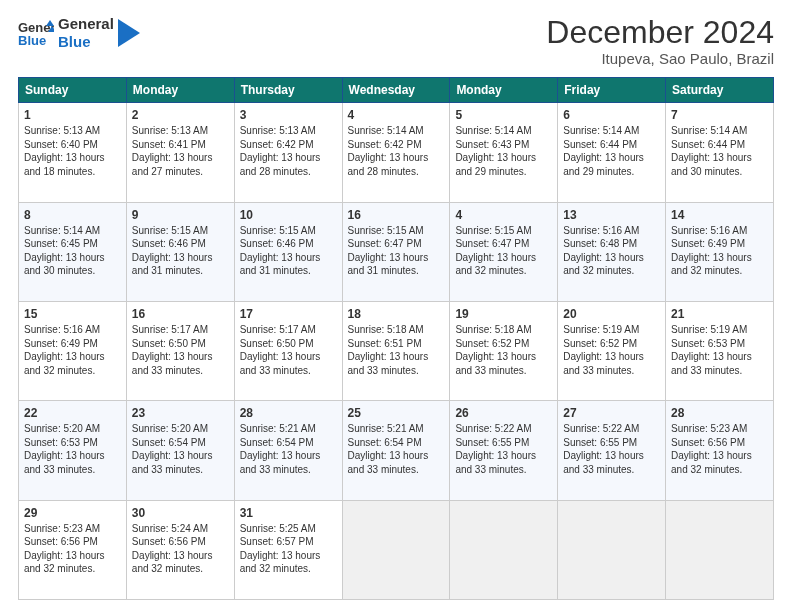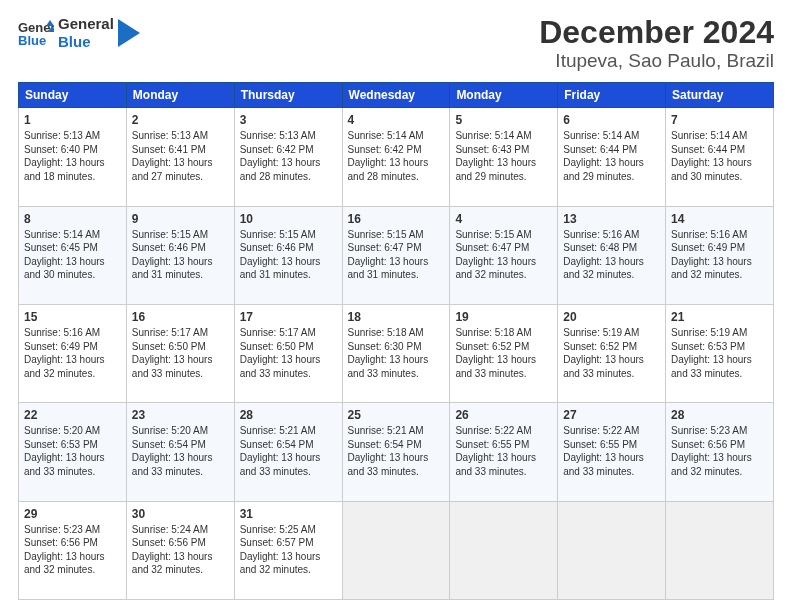--- a/index.html
+++ b/index.html
@@ -32,37 +32,37 @@
     }
     .logo-icon {
       width: 36px;
       height: 30px;
     }
     .title-block {
       text-align: right;
     }
     .main-title {
       font-size: 32px;
-      font-weight: bold;
+      font-weight: normal;
       color: #333;
       line-height: 1.1;
     }
     .subtitle {
-      font-size: 19px;
+      font-size: 15px;
       color: #555;
     }
     .calendar {
       flex: 1;
       border: 1px solid #ccc;
       border-collapse: collapse;
       width: 100%;
       table-layout: fixed;
     }
     .calendar th {
-      background-color: #1d4ed8;
+      background-color: #0f766e;
       color: #fff;
       text-align: left;
       padding: 5px 6px;
       font-size: 12px;
       font-weight: bold;
       border: 1px solid #1a5090;
     }
     .calendar td {
       vertical-align: top;
       padding: 4px 5px;
@@ -141,21 +141,21 @@
           <td><span class="day-number">10</span><span>Sunrise: 5:15 AM</span><br><span>Sunset: 6:46 PM</span><br><span>Daylight: 13 hours and 31 minutes.</span></td>
           <td><span class="day-number">16</span><span>Sunrise: 5:15 AM</span><br><span>Sunset: 6:47 PM</span><br><span>Daylight: 13 hours and 31 minutes.</span></td>
           <td><span class="day-number">4</span><span>Sunrise: 5:15 AM</span><br><span>Sunset: 6:47 PM</span><br><span>Daylight: 13 hours and 32 minutes.</span></td>
           <td><span class="day-number">13</span><span>Sunrise: 5:16 AM</span><br><span>Sunset: 6:48 PM</span><br><span>Daylight: 13 hours and 32 minutes.</span></td>
           <td><span class="day-number">14</span><span>Sunrise: 5:16 AM</span><br><span>Sunset: 6:49 PM</span><br><span>Daylight: 13 hours and 32 minutes.</span></td>
         </tr>
         <tr>
           <td><span class="day-number">15</span><span>Sunrise: 5:16 AM</span><br><span>Sunset: 6:49 PM</span><br><span>Daylight: 13 hours and 32 minutes.</span></td>
           <td><span class="day-number">16</span><span>Sunrise: 5:17 AM</span><br><span>Sunset: 6:50 PM</span><br><span>Daylight: 13 hours and 33 minutes.</span></td>
           <td><span class="day-number">17</span><span>Sunrise: 5:17 AM</span><br><span>Sunset: 6:50 PM</span><br><span>Daylight: 13 hours and 33 minutes.</span></td>
-          <td><span class="day-number">18</span><span>Sunrise: 5:18 AM</span><br><span>Sunset: 6:30 PM</span><br><span>Daylight: 13 hours and 33 minutes.</span></td>
+          <td><span class="day-number">18</span><span>Sunrise: 5:18 AM</span><br><span>Sunset: 6:51 PM</span><br><span>Daylight: 13 hours and 33 minutes.</span></td>
           <td><span class="day-number">19</span><span>Sunrise: 5:18 AM</span><br><span>Sunset: 6:52 PM</span><br><span>Daylight: 13 hours and 33 minutes.</span></td>
           <td><span class="day-number">20</span><span>Sunrise: 5:19 AM</span><br><span>Sunset: 6:52 PM</span><br><span>Daylight: 13 hours and 33 minutes.</span></td>
           <td><span class="day-number">21</span><span>Sunrise: 5:19 AM</span><br><span>Sunset: 6:53 PM</span><br><span>Daylight: 13 hours and 33 minutes.</span></td>
         </tr>
         <tr>
           <td><span class="day-number">22</span><span>Sunrise: 5:20 AM</span><br><span>Sunset: 6:53 PM</span><br><span>Daylight: 13 hours and 33 minutes.</span></td>
           <td><span class="day-number">23</span><span>Sunrise: 5:20 AM</span><br><span>Sunset: 6:54 PM</span><br><span>Daylight: 13 hours and 33 minutes.</span></td>
           <td><span class="day-number">28</span><span>Sunrise: 5:21 AM</span><br><span>Sunset: 6:54 PM</span><br><span>Daylight: 13 hours and 33 minutes.</span></td>
           <td><span class="day-number">25</span><span>Sunrise: 5:21 AM</span><br><span>Sunset: 6:54 PM</span><br><span>Daylight: 13 hours and 33 minutes.</span></td>
           <td><span class="day-number">26</span><span>Sunrise: 5:22 AM</span><br><span>Sunset: 6:55 PM</span><br><span>Daylight: 13 hours and 33 minutes.</span></td>

